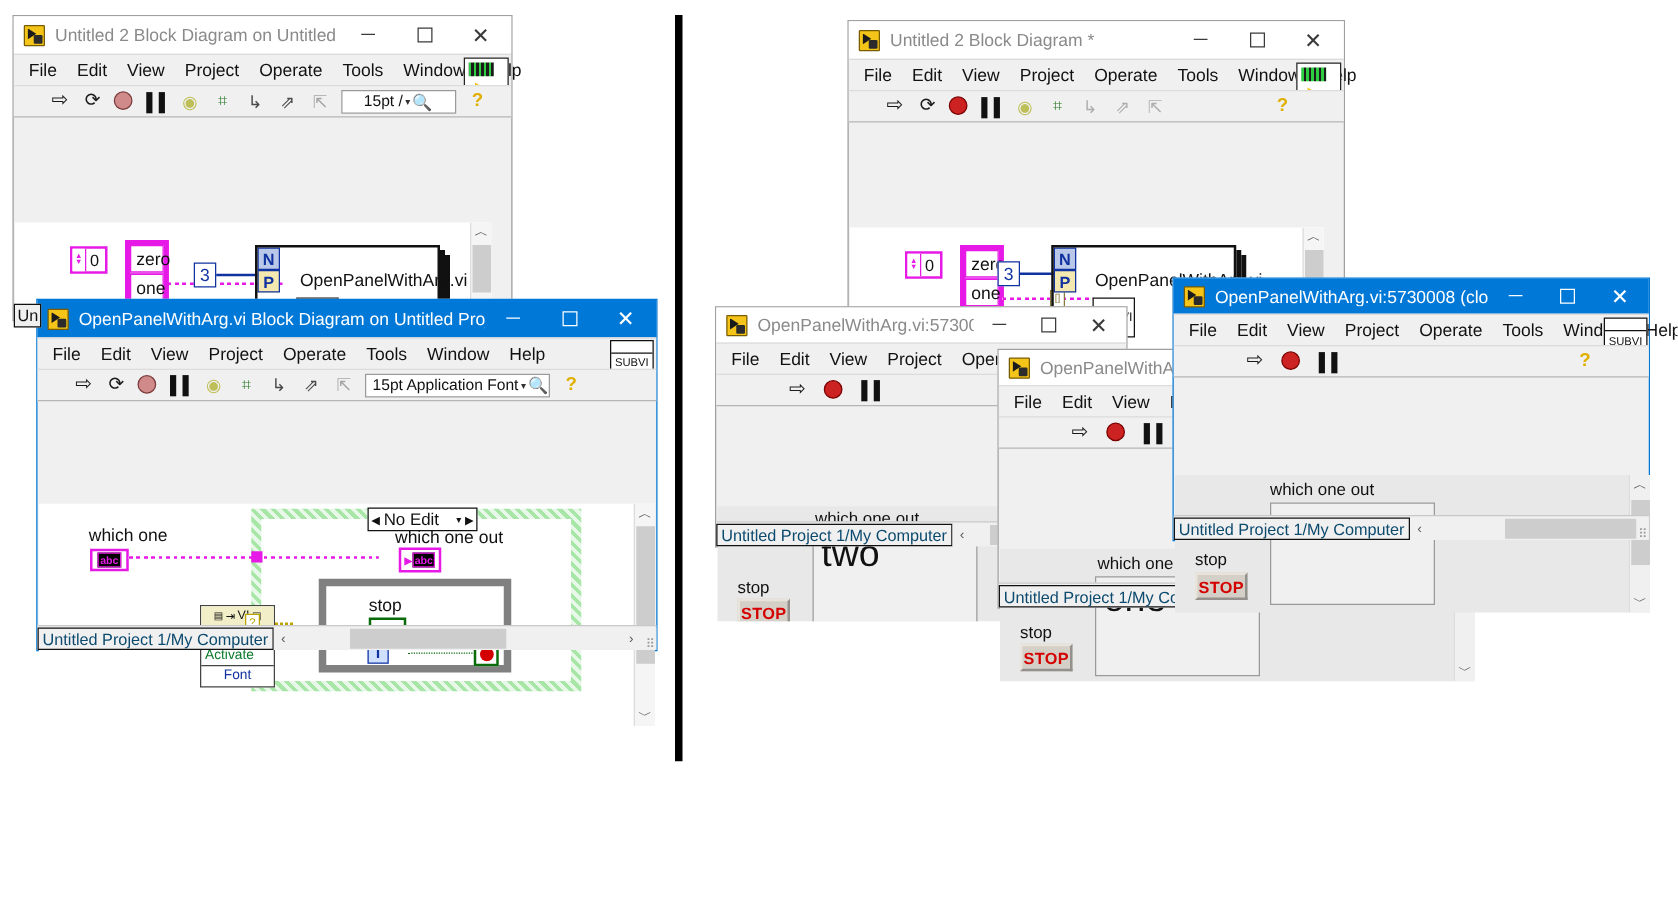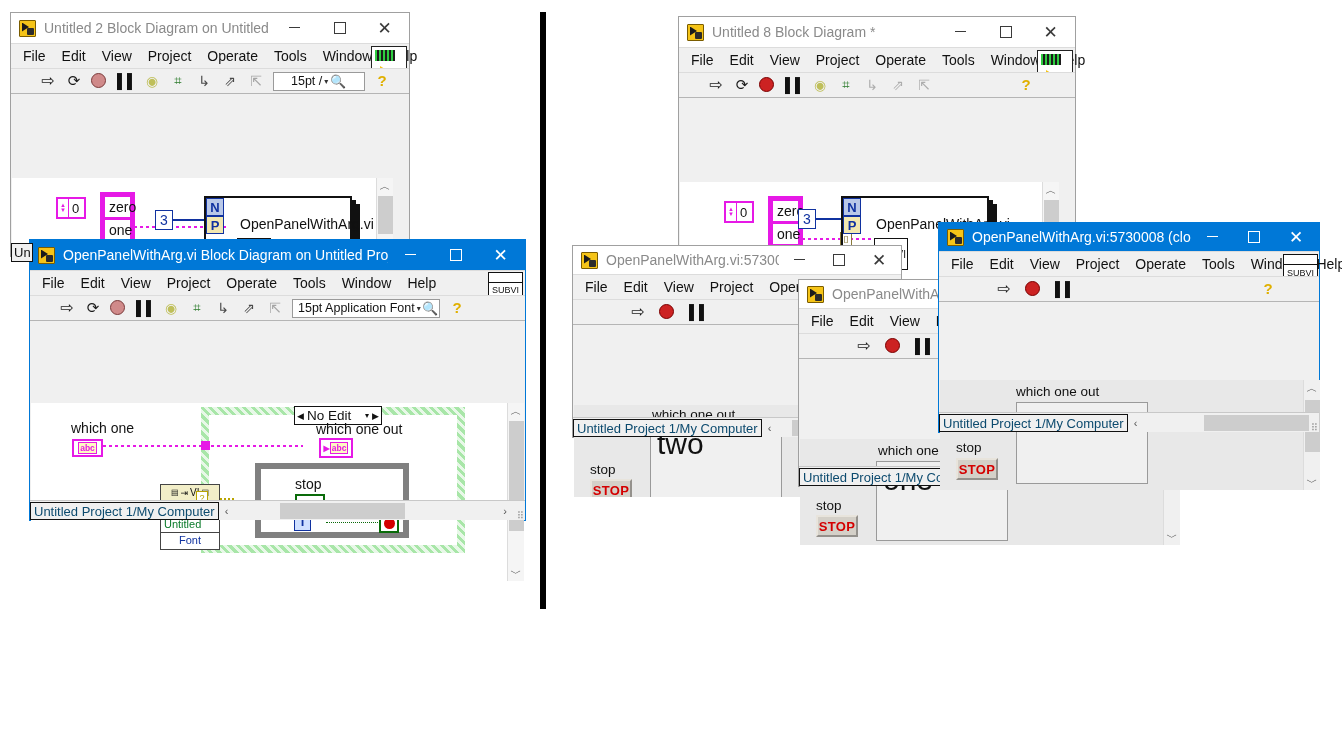--- a/index.html
+++ b/index.html
@@ -202,21 +202,21 @@
   }
   .case-sel .ar { font-size:9px; color:#111; }
   .case-sel .dn { font-size:8px; color:#111; }
 
   .bd-strterm {
     position:absolute; border:2px solid #e619e6; background:#fff;
     display:flex; align-items:center; justify-content:center;
     font-size:9px; font-weight:bold; color:#e619e6; letter-spacing:0px;
   }
   .bd-strterm .inner {
-    border:1px solid #e619e6; background:#fef9c3; padding:0 1px; font-size:8.5px;
+    border:1px solid #e619e6; background:#000000; padding:0 1px; font-size:8.5px;
   }
   .bd-boolterm {
     position:absolute; border:2px solid #0a6b0a; background:#fff;
     display:flex; align-items:center; justify-content:center;
     font-size:9px; font-weight:bold; color:#0a6b0a;
   }
   .bd-invoke {
     position:absolute; border:1px solid #444; background:#fff; width:60px;
   }
   .bd-invoke .hdr {
@@ -422,21 +422,21 @@
       </div>
 
       <div class="bd-invoke" style="left:129px; top:81px;">
         <div class="hdr">
           <span style="font-size:8px;">▤</span>
           <span style="font-size:9px;">⇥</span>
           <span>VI</span>
           <span style="font-size:8px;">▤</span>
         </div>
         <div class="r">FP.Open</div>
-        <div class="r green">Untitled</div>
+        <div class="r green">Activate</div>
         <div class="r blue">Font</div>
       </div>
       <div style="position:absolute;left:189px;top:95px;width:16px;height:2px;
                   background:repeating-linear-gradient(90deg,#b9a400 0 2px,#fff 2px 4px);"></div>
       <div style="position:absolute;left:165px;top:88px;width:12px;height:14px;border:1px solid #b9a400;background:#fff;
                   font-size:9px;color:#b9a400;text-align:center;line-height:12px;">?</div>
 
       <div class="vsb" style="top:0; height:178px;">
         <div class="arw">︿</div>
         <div class="thumb" style="top:18px;height:110px;"></div>
@@ -459,21 +459,21 @@
 
   <div style="position:absolute;left:11px;top:243px;width:22px;height:19px;border:1px solid #111;
               background:#f0f0f0;font-size:13px;color:#111;padding-left:2px;line-height:17px;overflow:hidden;">
     <span>Un</span>
   </div>
 
 
   <div class="win" style="left:678px; top:16px; width:398px; height:252px;">
     <div class="titlebar">
       <div class="tb-icon"></div>
-      <div class="tb-title">Untitled 8 Block Diagram *</div>
+      <div class="tb-title">Untitled 2 Block Diagram *</div>
       <div class="tb-btns">
         <div class="tb-btn min"></div>
         <div class="tb-btn max"></div>
         <div class="tb-btn close">✕</div>
       </div>
     </div>
     <div class="menubar">
       <div class="menu-item">File</div>
       <div class="menu-item">Edit</div>
       <div class="menu-item">View</div>

